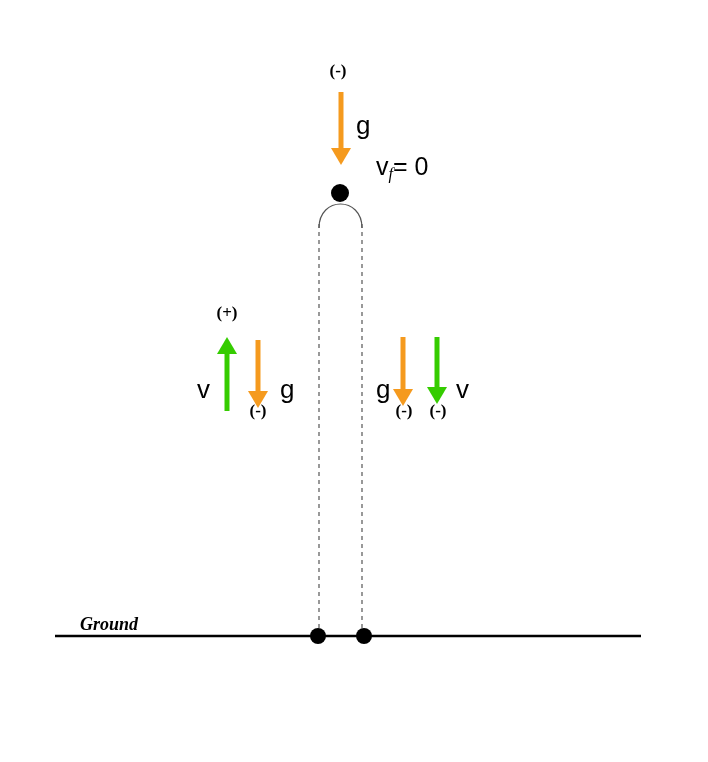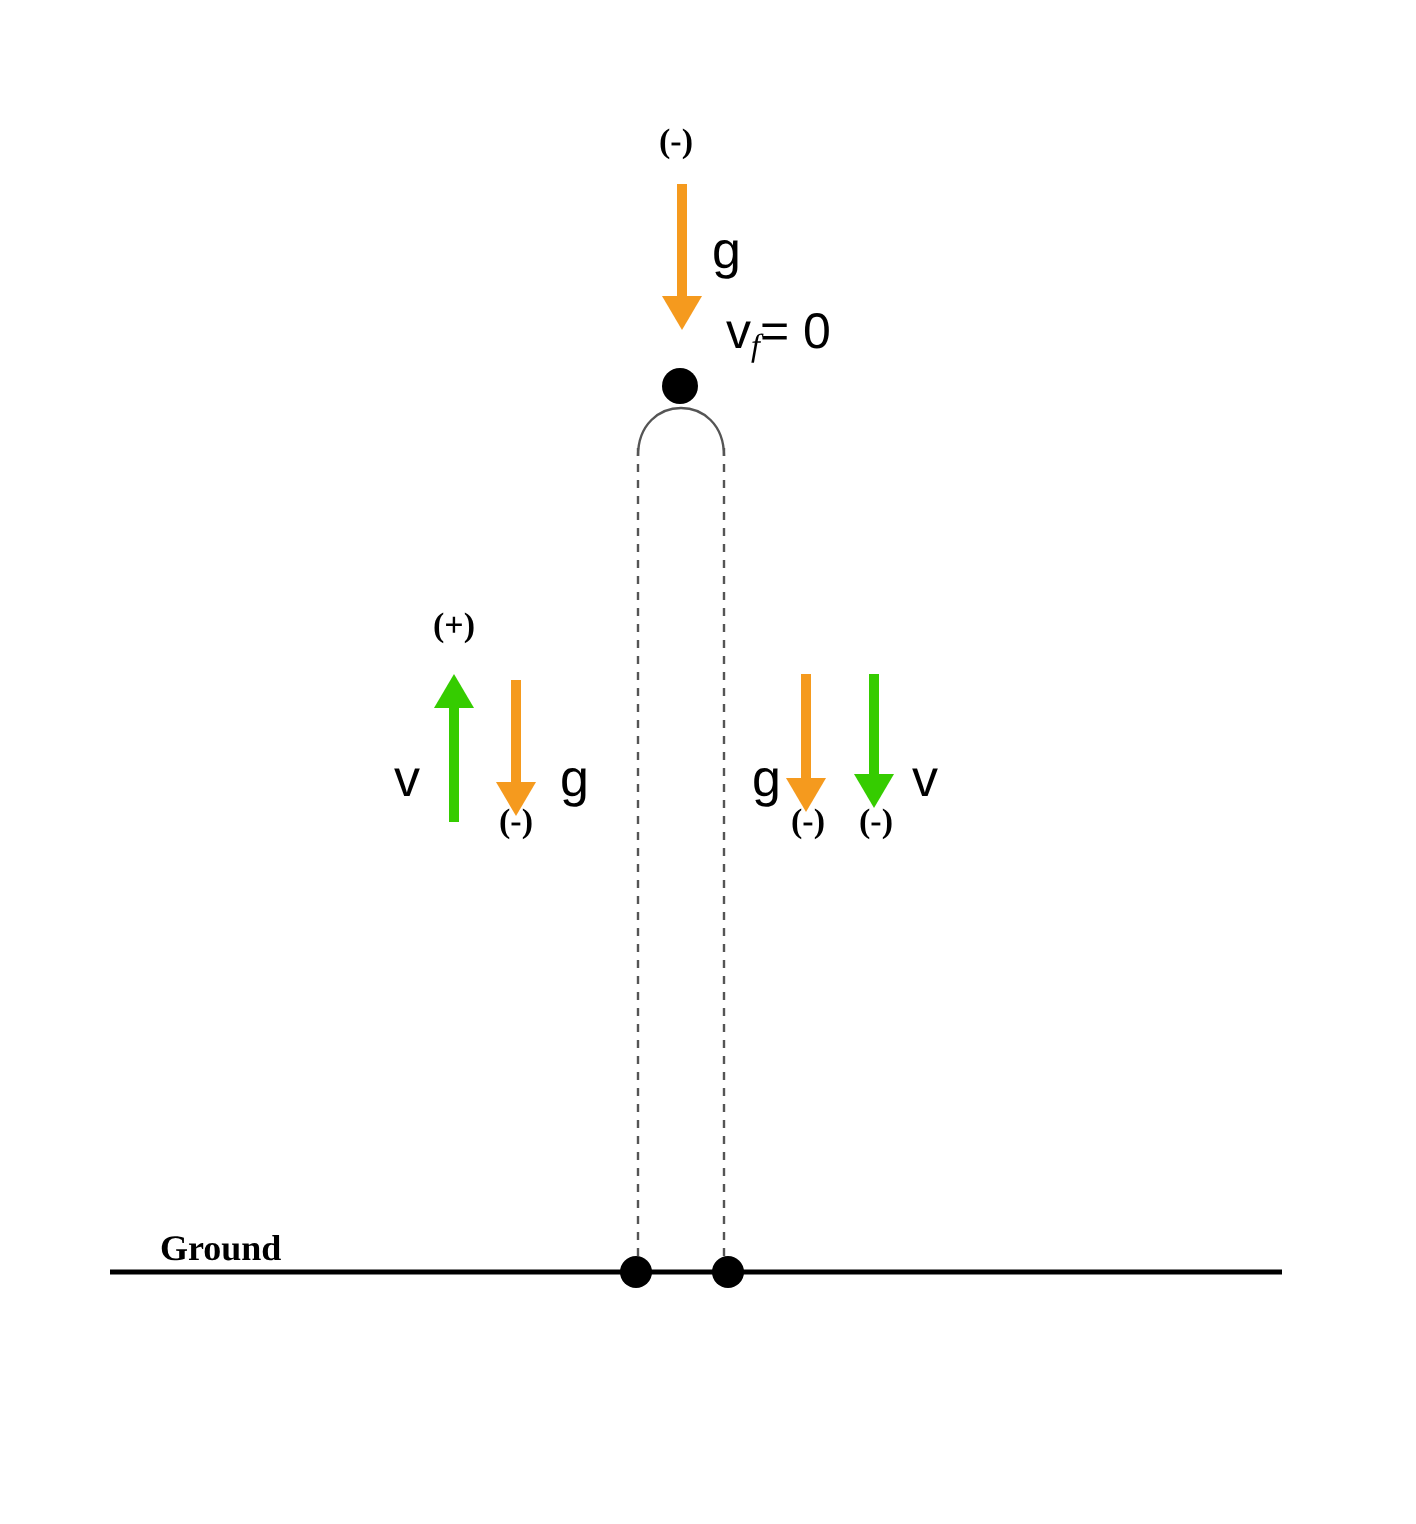--- a/index.html
+++ b/index.html
@@ -97,33 +97,33 @@
     <line x1="55" y1="636" x2="641" y2="636" stroke-width="2.5" stroke="#000000"></line>
 
     <circle cx="318" cy="636" r="8" fill="#000000"></circle>
     <circle cx="364" cy="636" r="8" fill="#000000"></circle>
   </svg>
 
   <div class="lbl sign" style="left:338px; top:62px;">(-)</div>
 
   <div class="lbl var" style="left:356px; top:112px;">g</div>
 
-  <div class="lbl apex-label" style="left:363px; top:154px;"><span>v</span><span class="sub">f</span><span>= 0</span></div>
+  <div class="lbl apex-label" style="left:376px; top:154px;"><span>v</span><span class="sub">f</span><span>= 0</span></div>
 
   <div class="lbl sign" style="left:227px; top:304px;">(+)</div>
 
   <div class="lbl var" style="left:197px; top:376px;">v</div>
 
   <div class="lbl sign" style="left:258px; top:402px;">(-)</div>
 
   <div class="lbl var" style="left:280px; top:376px;">g</div>
 
   <div class="lbl var" style="left:376px; top:376px;">g</div>
 
   <div class="lbl sign" style="left:404px; top:402px;">(-)</div>
 
   <div class="lbl sign" style="left:438px; top:402px;">(-)</div>
 
   <div class="lbl var" style="left:456px; top:376px;">v</div>
 
-  <div class="lbl ground-label" style="left:80px; top:615px;">Ground</div>
+  <div class="lbl ground-label" style="left:80px; top:615px;font-style:italic;">Ground</div>
 
 </div>
 
 </body></html>

